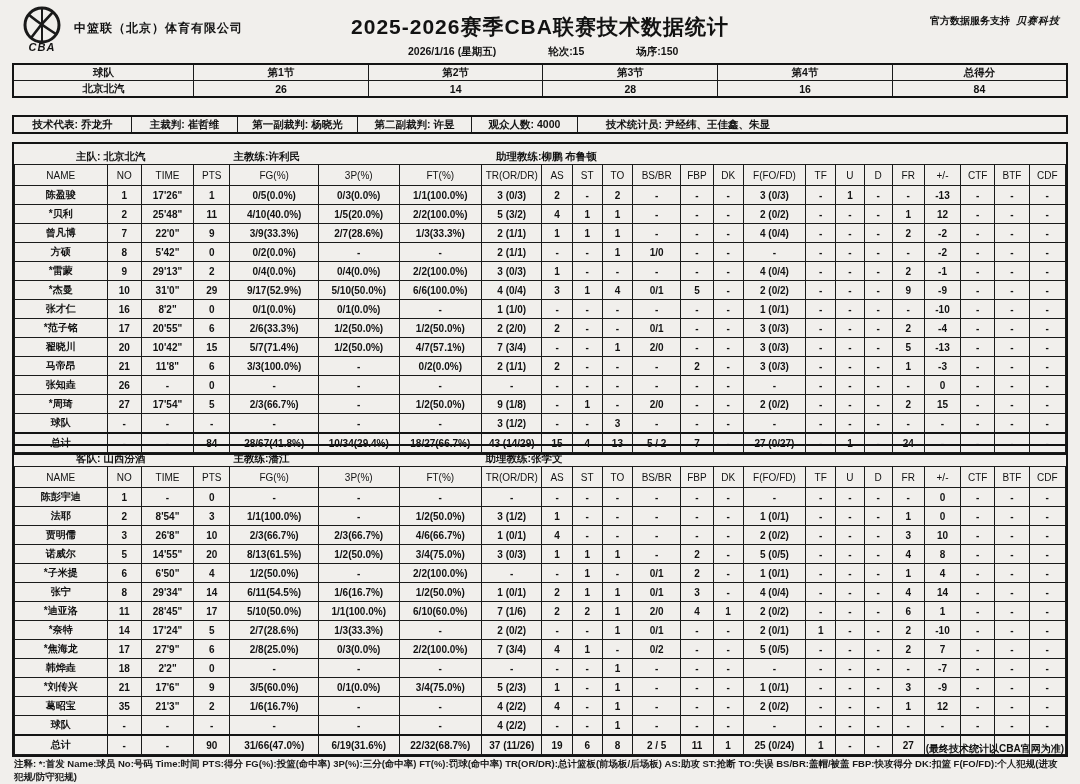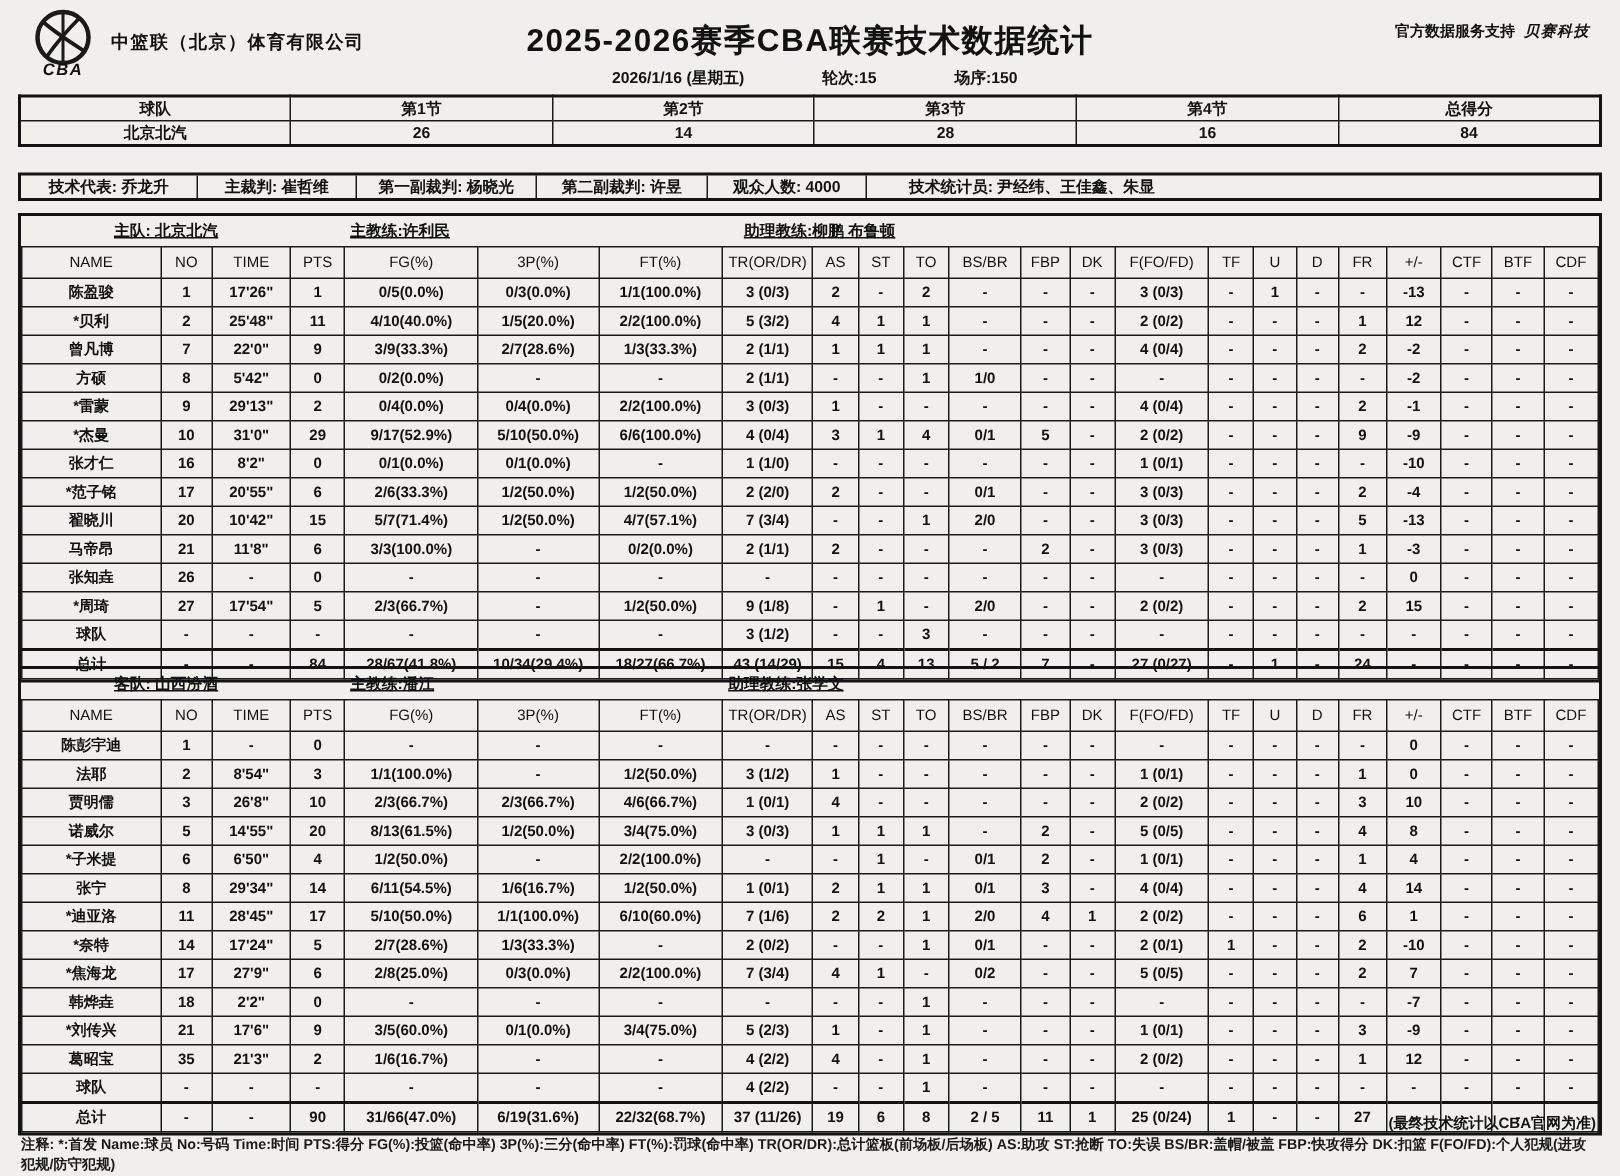--- a/index.html
+++ b/index.html
@@ -35,21 +35,21 @@
   .officials .cell:nth-child(1){width:118px;}
   .officials .cell:nth-child(2){width:106px;}
   .officials .cell:nth-child(3){width:120px;}
   .officials .cell:nth-child(4){width:114px;}
   .officials .cell:nth-child(5){width:106px;}
   .officials .cell:nth-child(6){flex:1;border-right:none;justify-content:flex-start;padding-left:28px;}
 
   .team-box{position:absolute;left:12px;width:1056px;border:2px solid #141414;box-sizing:border-box;background:transparent;}
   .team-box.home{top:142px;}
   .team-box.away{top:444px;}
-  .team-bar{height:20px;display:flex;align-items:center;font-size:10.5px;font-weight:700;white-space:nowrap;text-decoration:underline;}
+  .team-bar{height:20px;display:flex;align-items:flex-end;font-size:10.5px;font-weight:700;white-space:nowrap;}
   .team-bar .t1{margin-left:62px;}
   .team-bar .t2{margin-left:88px;}
   .team-bar .t3{margin-left:196px;}
   .stat-table{width:100%;}
   .stat-table th{height:20px;font-size:10px;font-weight:400;padding:0 1px;}
   .stat-table td{height:18px;font-size:10px;font-weight:700;padding:0 1px;}
   .stat-table tr.total-row td{border-top:2px solid #141414;}
 
   .note-right{position:absolute;right:16px;top:742px;font-size:10px;font-weight:700;}
   .footnotes{position:absolute;left:14px;top:757px;width:1052px;font-size:9.5px;font-weight:700;line-height:1.4;color:#1a1a1a;}

